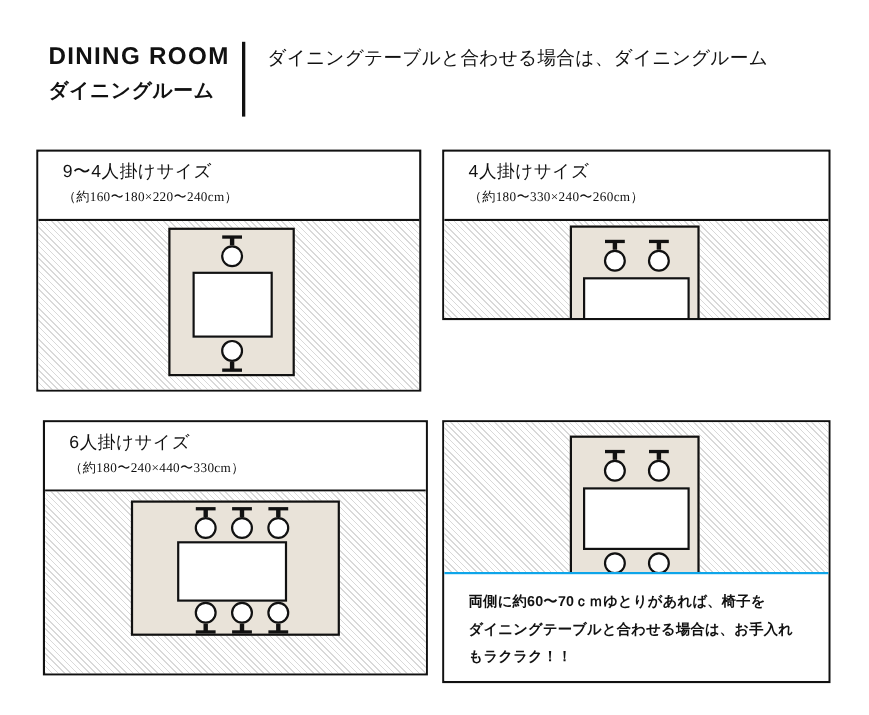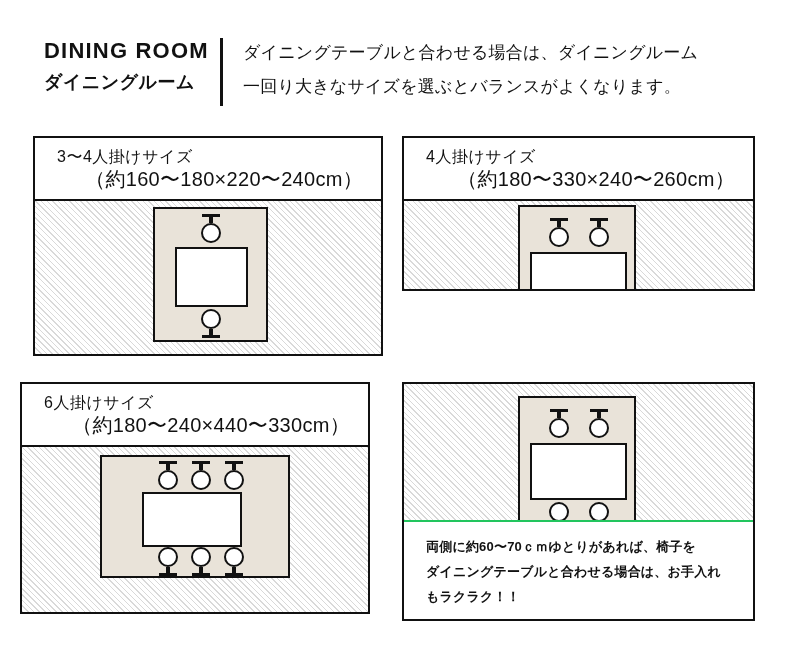--- a/index.html
+++ b/index.html
@@ -69,43 +69,43 @@
   .panel {
     position: absolute;
     border: 2px solid #111111;
     box-sizing: border-box;
     background: #ffffff;
     display: flex;
     flex-direction: column;
   }
   #panel-1 { left: 33px;  top: 136px; width: 350px; height: 220px; }
   #panel-2 { left: 402px; top: 136px; width: 353px; height: 155px; }
-  #panel-3 { left: 20px;  top: 382px; width: 350px; height: 232px; }
+  #panel-3 { left: 39px;  top: 382px; width: 350px; height: 232px; }
   #panel-4 { left: 402px; top: 382px; width: 353px; height: 239px; }
 
   .panel-label {
     flex: 0 0 auto;
     padding: 7px 12px 8px 22px;
     box-sizing: border-box;
     background: #ffffff;
     border-bottom: 2px solid #111111;
   }
   .label-row-1 {
     font-size: 16px;
     line-height: 23px;
     letter-spacing: 0.5px;
     white-space: nowrap;
   }
   .label-row-2 {
-    font-size: 20px;
+    font-size: 12px;
     line-height: 23px;
     letter-spacing: 0.3px;
     white-space: nowrap;
-    text-align: right;
     padding-right: 6px;
+    font-family: Liberation Serif, serif;
   }
 
   
   .stage {
     flex: 1 1 auto;
     position: relative;
     background-color: #fdfdfd;
     background-image: repeating-linear-gradient(
         45deg,
         #d9d9d9 0px,
@@ -162,21 +162,21 @@
   .chair.down .back-bar  { top: 1px; }
   .chair.down .back-stem { top: 3px; }
   
   .chair.up .head      { top: 0px; }
   .chair.up .back-bar  { top: 26px; }
   .chair.up .back-stem { top: 20px; }
 
   
   .caption-box {
     flex: 0 0 auto;
-    border-top: 2px solid #22c55e;
+    border-top: 2px solid #0ea5e9;
     background: #ffffff;
     padding: 12px 14px 10px 22px;
     box-sizing: border-box;
   }
   .caption-line {
     font-size: 13px;
     font-weight: 700;
     line-height: 25px;
     letter-spacing: 0.2px;
     white-space: nowrap;
@@ -186,27 +186,26 @@
 <body>
 
 <div id="header">
   <div id="header-left">
     <div class="title-en">DINING ROOM</div>
     <div class="title-ja">ダイニングルーム</div>
   </div>
   <div id="header-divider"></div>
   <div id="header-right">
     <div class="desc-line">ダイニングテーブルと合わせる場合は、ダイニングルーム</div>
-    <div class="desc-line">一回り大きなサイズを選ぶとバランスがよくなります。</div>
   </div>
 </div>
 
 <div class="panel" id="panel-1">
   <div class="panel-label">
-    <div class="label-row-1">3〜4人掛けサイズ</div>
+    <div class="label-row-1">9〜4人掛けサイズ</div>
     <div class="label-row-2">（約160〜180×220〜240cm）</div>
   </div>
   <div class="stage">
     <div class="rug" style="left:118px; top:6px; width:115px; height:135px;">
       <div class="table" style="left:20px; top:38px; width:73px; height:60px;"></div>
       <div class="chair down" style="left:43px; top:4px;">
         <div class="back-bar"></div>
         <div class="back-stem"></div>
         <div class="head"></div>
       </div>

